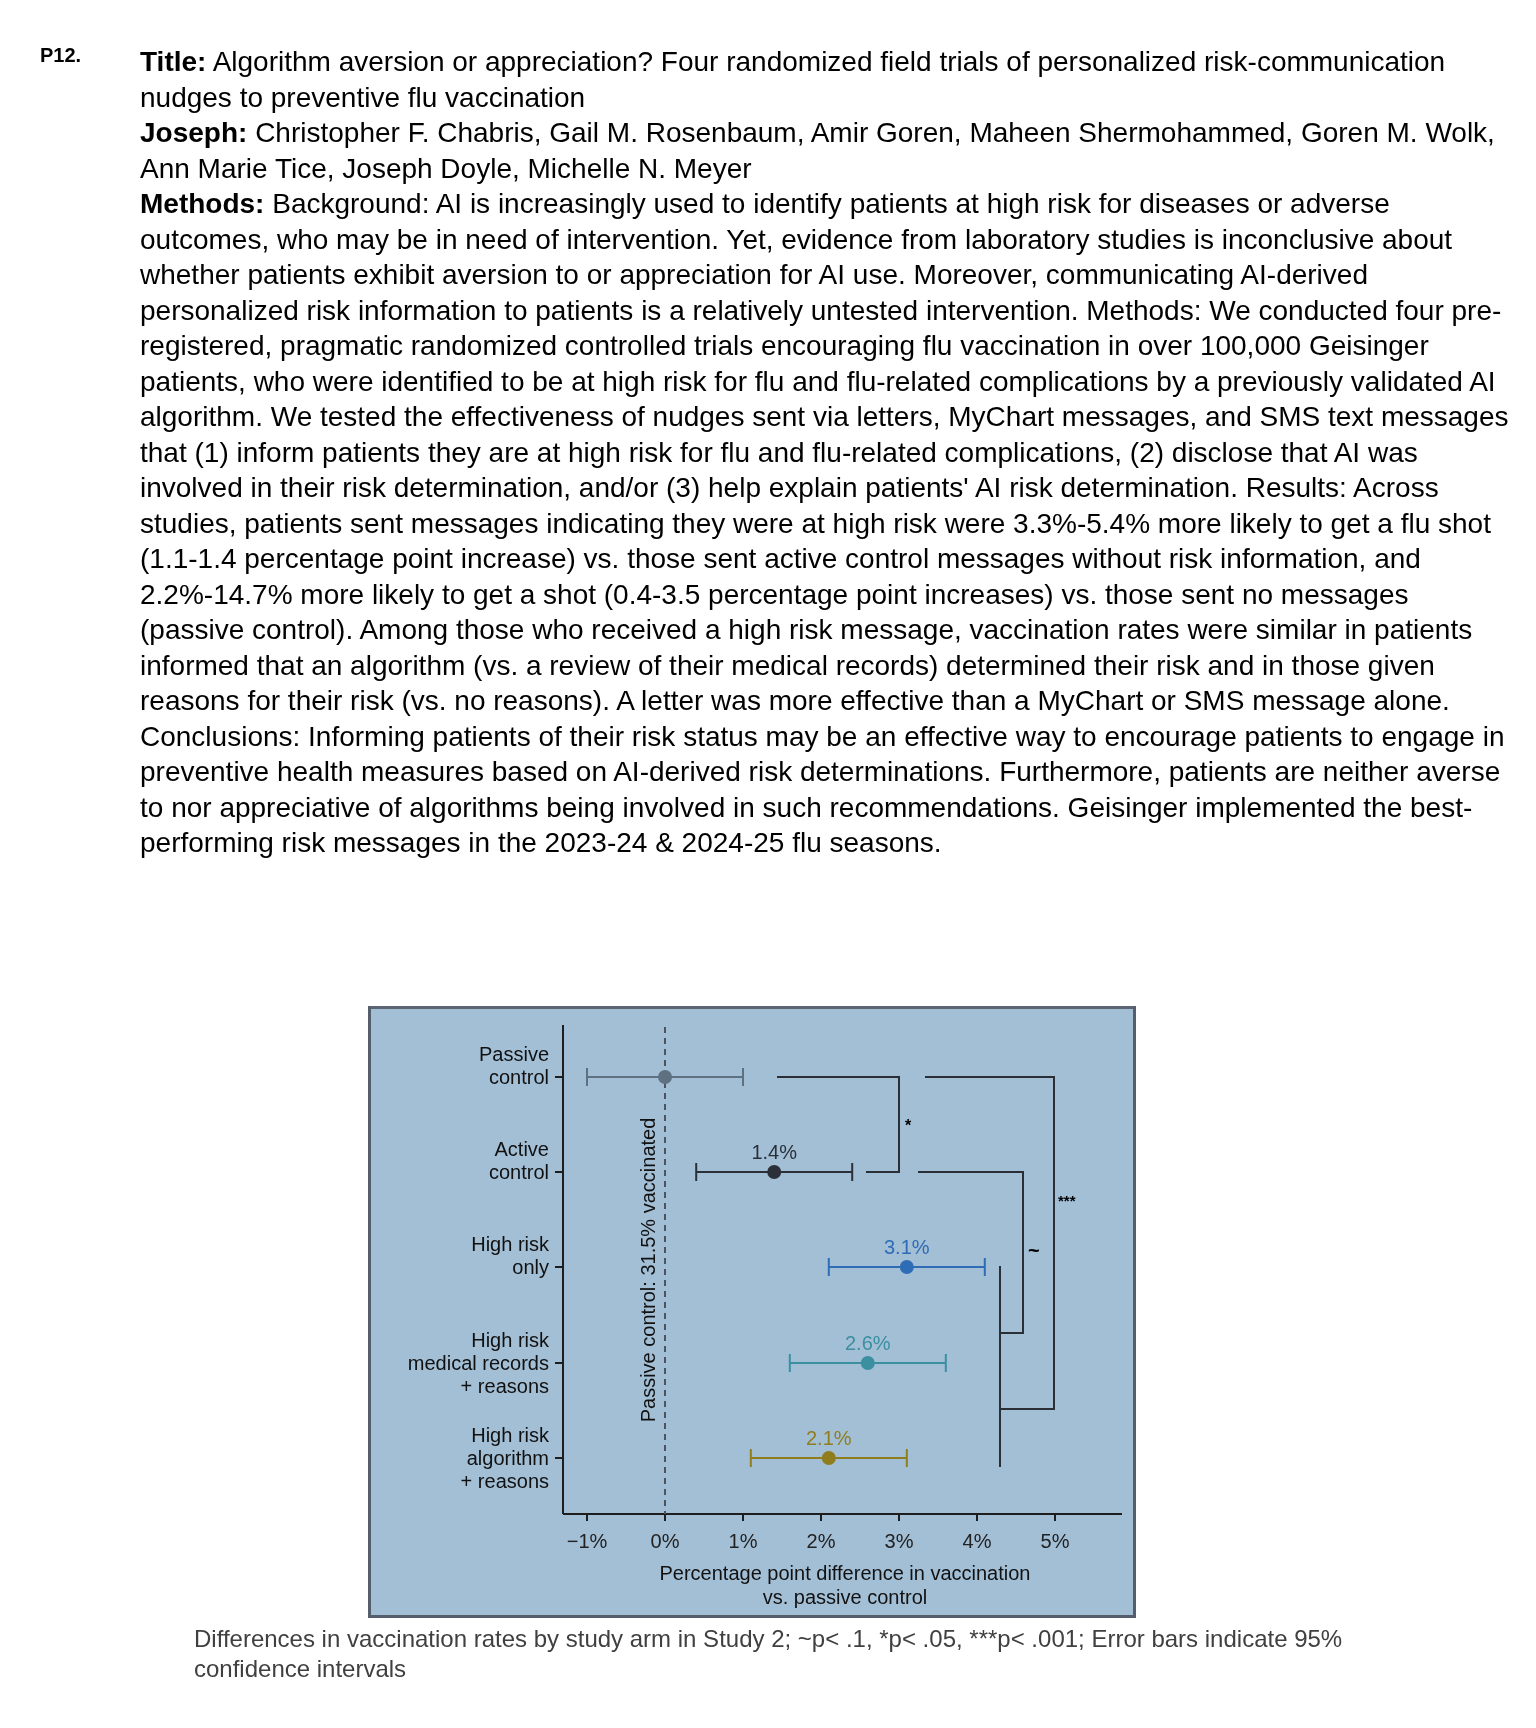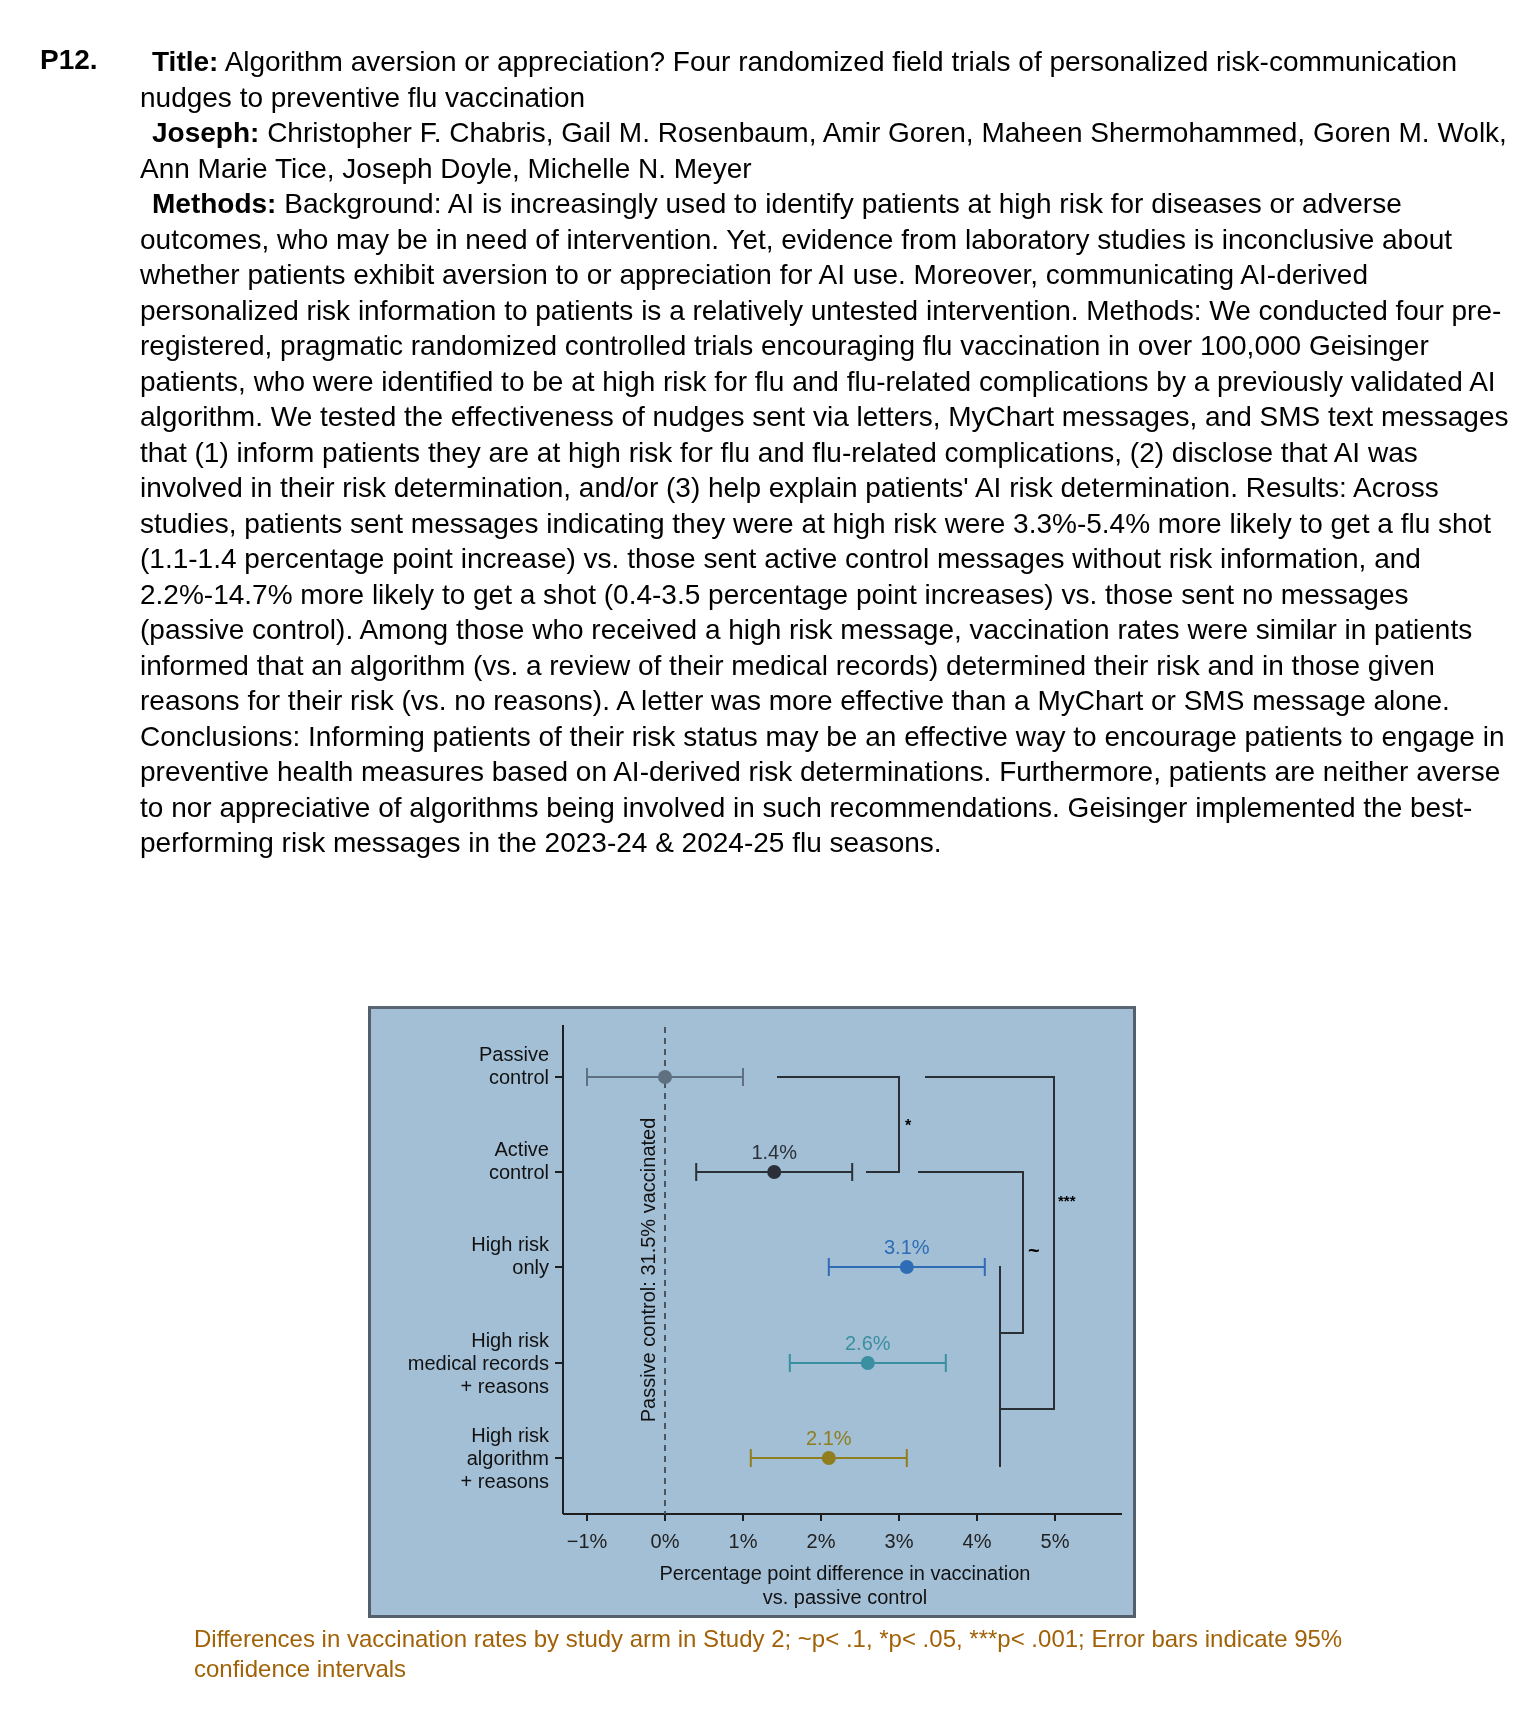--- a/index.html
+++ b/index.html
@@ -1,23 +1,23 @@
 <!DOCTYPE html>
 <html><head>
 <meta charset="utf-8">
 <style>
   html, body { margin: 0; padding: 0; background: #ffffff; }
   body { width: 1536px; height: 1728px; position: relative; font-family: "Liberation Sans", sans-serif; color: #000; }
   .entry { position: absolute; left: 40px; top: 40px; width: 1460px; }
-  .entry-label { position: absolute; left: 0; top: 4px; font-weight: bold; font-size: 28px; }
+  .entry-label { position: absolute; left: 0; top: 4px; font-weight: bold; font-size: 20px; }
   .entry-body { position: absolute; left: 100px; top: 4px; width: 1380px; font-size: 28px; line-height: 35.5px; }
-  .entry-body b { font-weight: bold; margin-left: 12px; }
+  .entry-body b { font-weight: bold; }
   .chart-frame { position: absolute; left: 368px; top: 1006px; width: 762px; height: 606px; background: #a3bfd6; border: 3px solid #555f6b; border-top-color: #5c6672; }
   .chart-svg { position: absolute; left: 0; top: 0; }
-  .caption { position: absolute; left: 194px; top: 1624px; width: 1180px; font-size: 24px; line-height: 30px; color: #a16207; }
+  .caption { position: absolute; left: 194px; top: 1624px; width: 1180px; font-size: 24px; line-height: 30px; color: #404040; }
 </style>
 </head>
 <body>
 
 <div class="entry">
   <div class="entry-label">P12.</div>
   <div class="entry-body">
     <b>Title:</b>
     <span>Algorithm aversion or appreciation? Four randomized field trials of personalized risk-communication nudges to preventive flu vaccination</span><br>
     <b>Joseph:</b>

